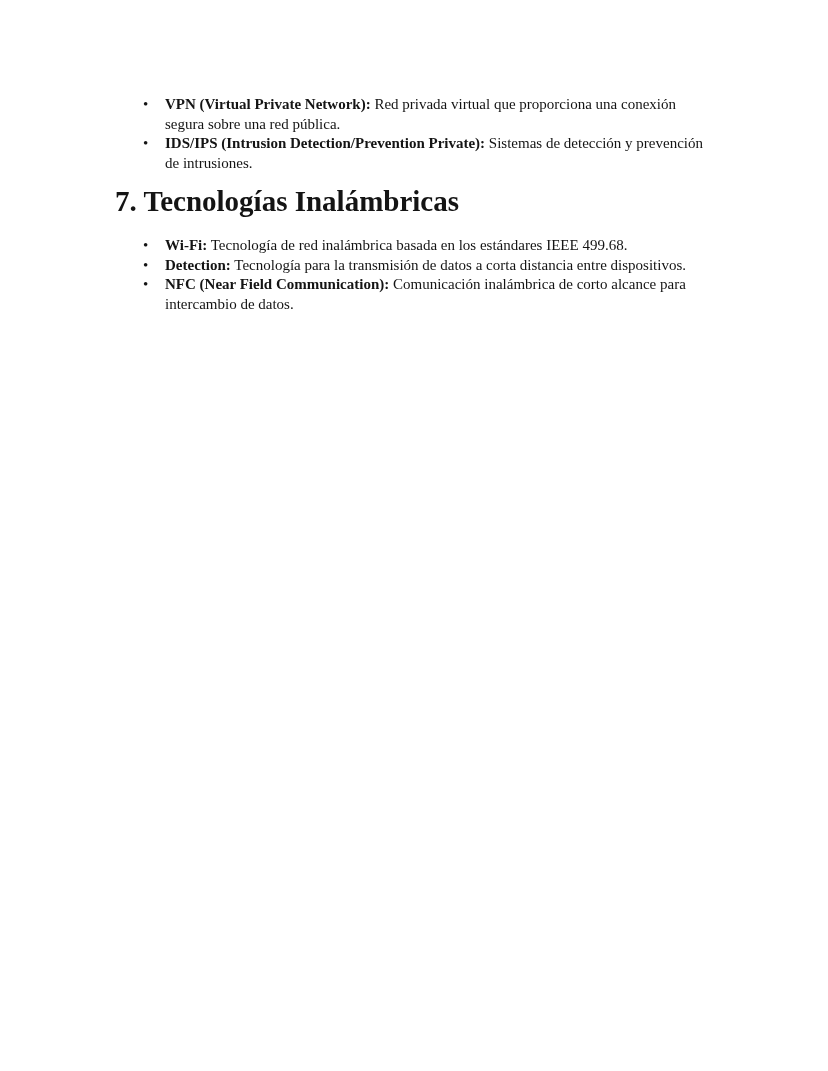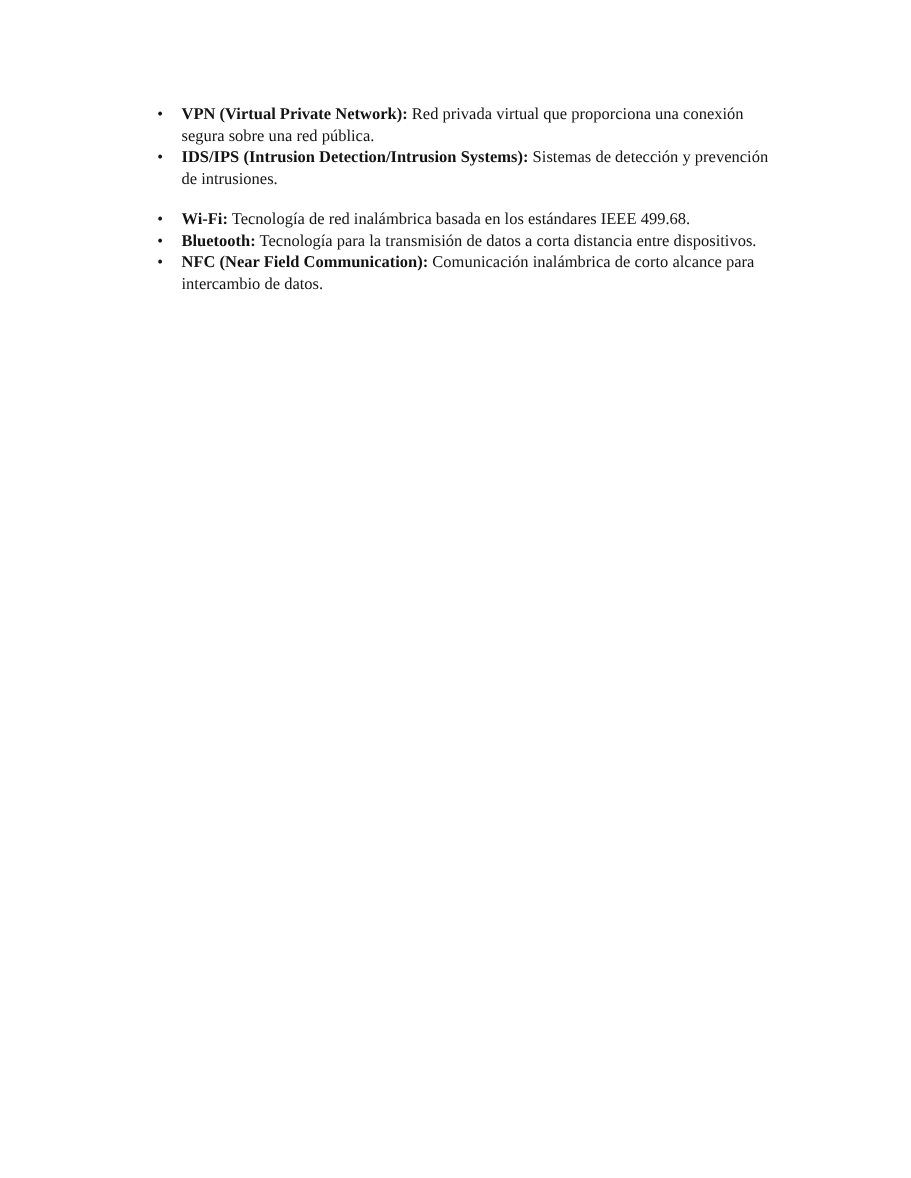--- a/index.html
+++ b/index.html
@@ -59,24 +59,25 @@
   }
 </style>
 </head>
 <body>
 
 <div class="screen">
   <div class="content">
 
     <ul class="doc-list first">
       <li><span class="marker">•</span><span class="term">VPN (Virtual Private Network):</span><span> Red privada virtual que proporciona una conexión segura sobre una red pública.</span></li>
-      <li><span class="marker">•</span><span class="term">IDS/IPS (Intrusion Detection/Intrusion Systems):</span><span> Sistemas de detección y prevención de intrusiones.</span></li>
+      <li><span class="marker">•</span><span class="term">IDS/IPS (Intrusion Detection/Prevention Private):</span><span> Sistemas de detección y prevención de intrusiones.</span></li>
     </ul>
 
+    <h1 class="section-heading">7. Tecnologías Inalámbricas</h1>
 
     <ul class="doc-list second">
       <li><span class="marker">•</span><span class="term">Wi-Fi:</span><span> Tecnología de red inalámbrica basada en los estándares IEEE 499.68.</span></li>
-      <li><span class="marker">•</span><span class="term">Bluetooth:</span><span> Tecnología para la transmisión de datos a corta distancia entre dispositivos.</span></li>
+      <li><span class="marker">•</span><span class="term">Detection:</span><span> Tecnología para la transmisión de datos a corta distancia entre dispositivos.</span></li>
       <li><span class="marker">•</span><span class="term">NFC (Near Field Communication):</span><span> Comunicación inalámbrica de corto alcance para intercambio de datos.</span></li>
     </ul>
 
   </div>
 </div>
 
 </body></html>

